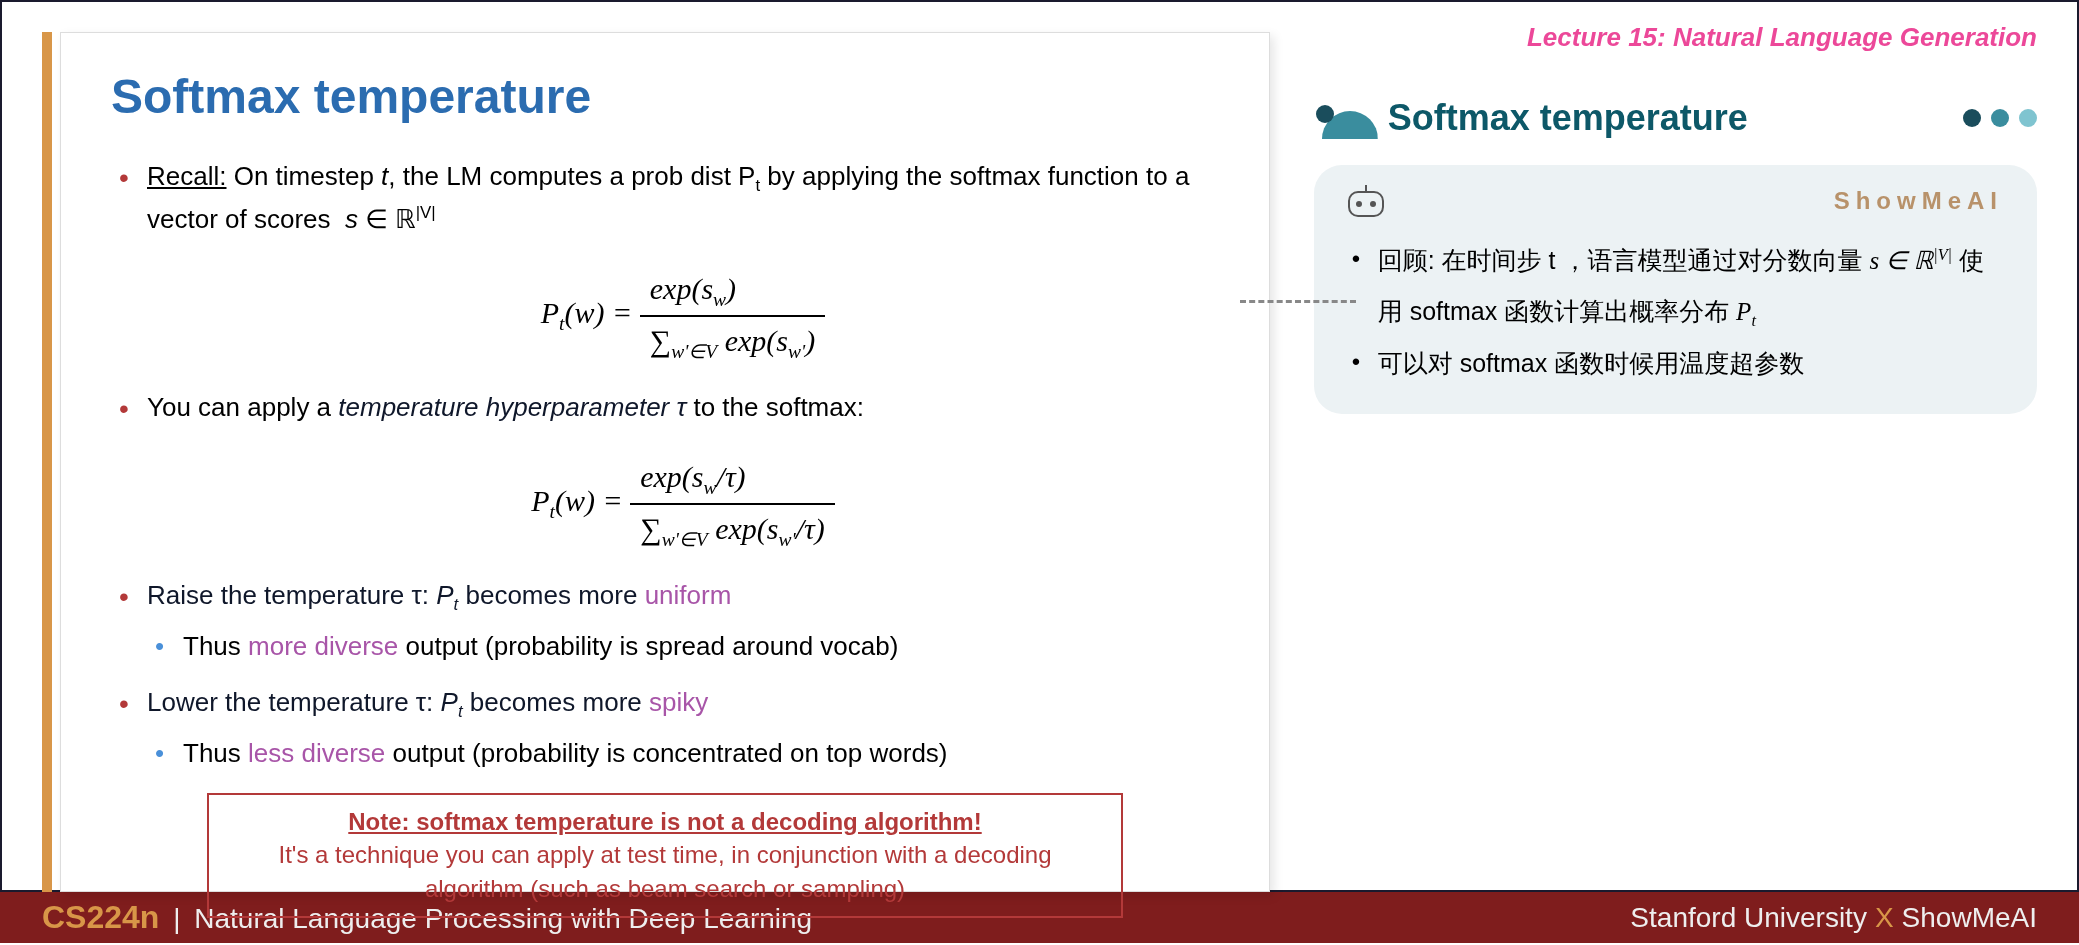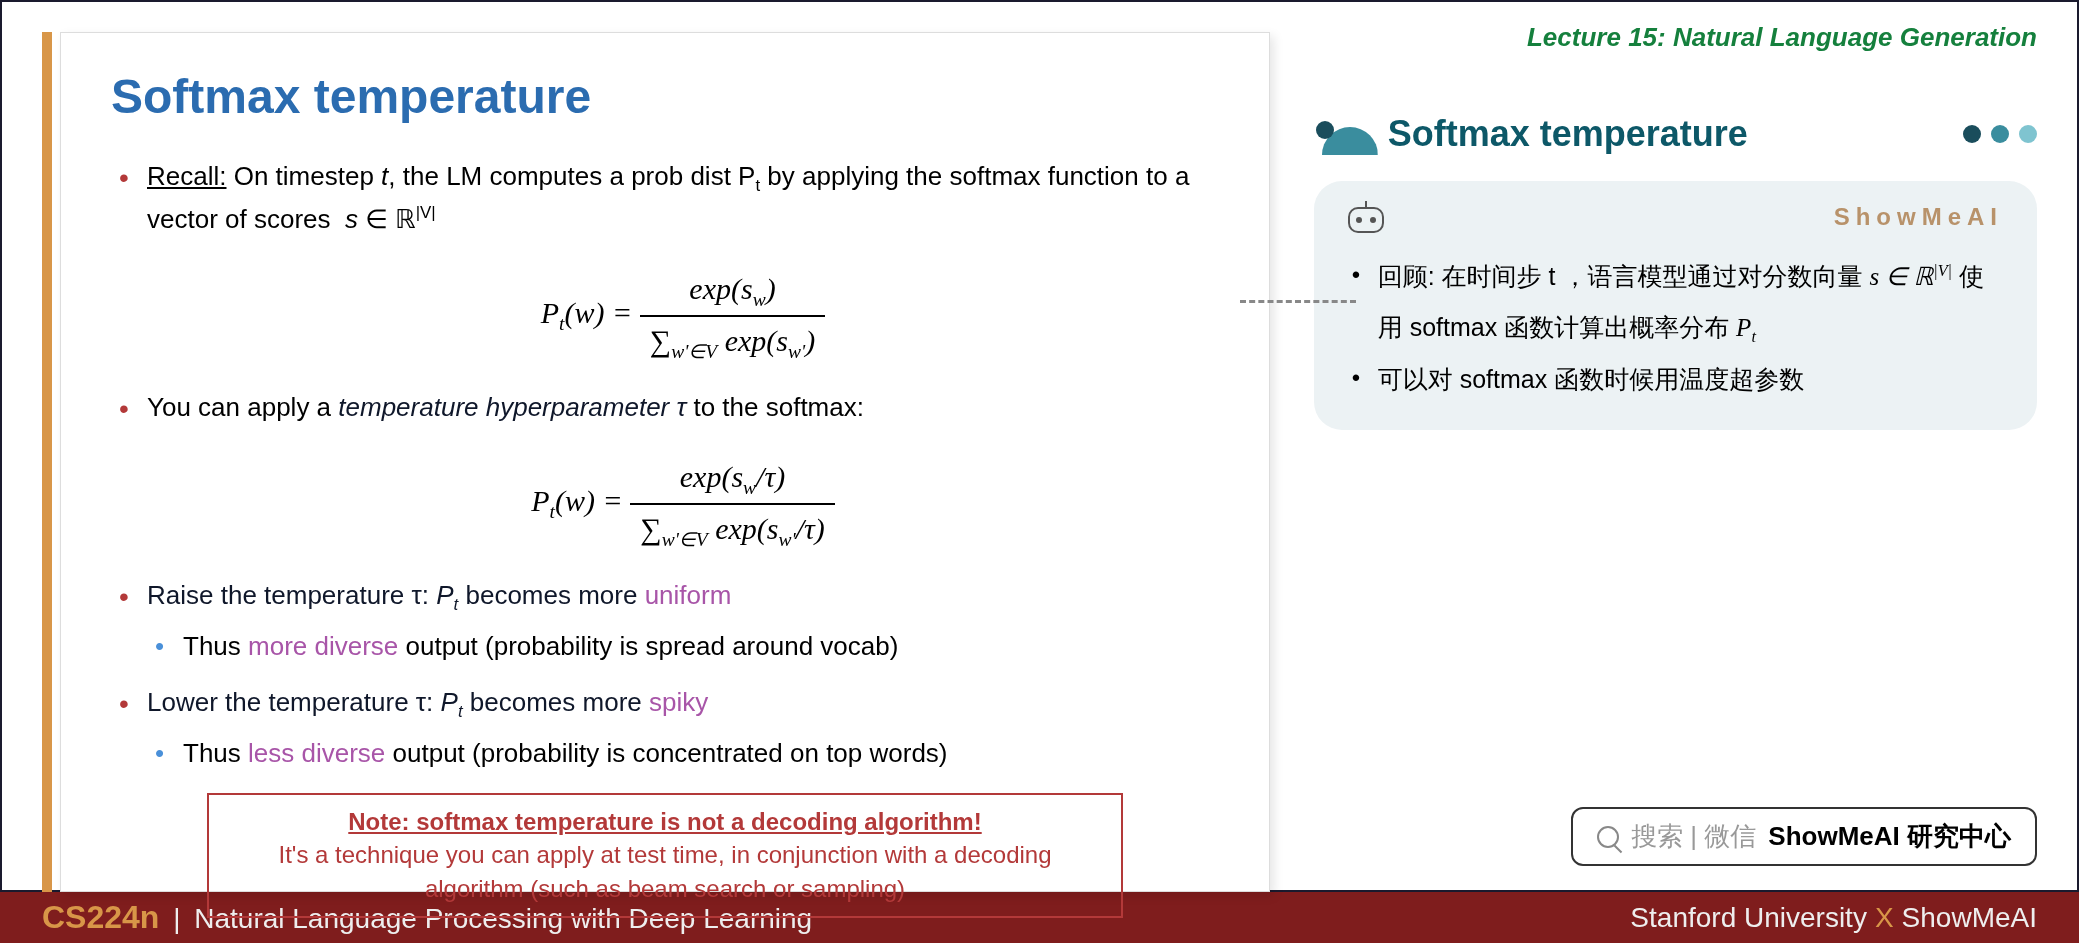--- a/index.html
+++ b/index.html
@@ -19,35 +19,35 @@
 .sub-list { list-style: none; margin-top: 8px; }
 .sub-list > li { position: relative; padding-left: 36px; }
 .sub-list > li::before { content: "•"; position: absolute; left: 8px; color: #4a90d9; font-size: 26px; }
 
 .underline { text-decoration: underline; }
 .italic { font-style: italic; }
 .blue { color: #0f172a; }
 .purple { color: #a855a8; }
 
 .formula { text-align: center; font-size: 30px; font-family: "Cambria Math", serif; font-style: italic; margin: 24px 0 20px 0; }
-.fraction { display: inline-block; vertical-align: middle; text-align: center; }
+.fraction { display: inline-block; vertical-align: middle; text-align: left; }
 .fraction .num { display: block; border-bottom: 2px solid #000; padding: 0 10px; }
 .fraction .den { display: block; padding: 0 10px; }
 sub { font-size: 0.65em; }
 sup { font-size: 0.65em; }
 
 .note-box { border: 2px solid #b33939; margin: 18px auto 0; padding: 10px 24px; width: 916px; text-align: center; color: #b33939; font-size: 24px; line-height: 1.4; }
 .note-box .note-title { font-weight: bold; text-decoration: underline; }
 
 .circle-bg { position: absolute; width: 220px; height: 220px; background: #d8e8ee; border-radius: 50%; top: 160px; right: 120px; opacity: 0.7; z-index: -1; }
 
 .dashed-line { position: absolute; top: 300px; left: 1240px; width: 116px; border-top: 3px dashed #888; z-index: 5; }
 
 .right-panel { width: 794px; height: 100%; padding: 20px 40px 20px 30px; position: relative; background: #fff; }
-.lecture-label { text-align: right; font-size: 26px; font-weight: bold; font-style: italic; color: #15803d; margin-bottom: 56px; }
+.lecture-label { text-align: right; font-size: 26px; font-weight: bold; font-style: italic; color: #ec4899; margin-bottom: 40px; }
 
 .topic-row { display: flex; align-items: center; justify-content: space-between; margin-bottom: 22px; }
 .topic-icon { position: relative; width: 60px; height: 50px; }
 .topic-icon .half { position: absolute; width: 56px; height: 56px; background: #3a8d9e; border-radius: 50%; left: 8px; top: 18px; clip-path: polygon(0 0, 100% 0, 100% 50%, 0 50%); }
 .topic-icon .small-dot { position: absolute; width: 18px; height: 18px; background: #1a4d5c; border-radius: 50%; left: 2px; top: 12px; }
 .topic-title { font-family: "Arial Rounded MT Bold", Arial, sans-serif; color: #0d5868; font-size: 36px; font-weight: bold; margin-left: 14px; flex: 1; }
 .dots { display: flex; gap: 10px; }
 .dots span { width: 18px; height: 18px; border-radius: 50%; display: inline-block; }
 .dots span:nth-child(1) { background: #1a4d5c; }
 .dots span:nth-child(2) { background: #3a8d9e; }
@@ -145,25 +145,20 @@
 
     <div class="answer-box">
       <div class="robot-icon"></div>
       <div class="showmeai-label">ShowMeAI</div>
       <ul class="answer-list">
         <li><span class="bold">回顾:</span> 在时间步 t ，语言模型通过对分数向量 <span class="math-inline">s ∈ ℝ<sup>|V|</sup></span> 使用 softmax 函数计算出概率分布 <span class="math-inline">P<sub>t</sub></span></li>
         <li>可以对 softmax 函数时候用温度超参数</li>
       </ul>
     </div>
 
-    <div class="search-box">
-      <span class="search-icon"></span>
-      <span class="search-placeholder">搜索 | 微信</span>
-      <span class="search-bold">ShowMeAI 研究中心</span>
-    </div>
   </div>
 </div>
 
 <div class="footer">
   <div class="footer-left">
     <span class="course-code">CS224n</span><span class="divider"> | </span><span>Natural Language Processing with Deep Learning</span>
   </div>
   <div class="footer-right">
     <span>Stanford University</span><span class="x">X</span><span>ShowMeAI</span>
   </div>

